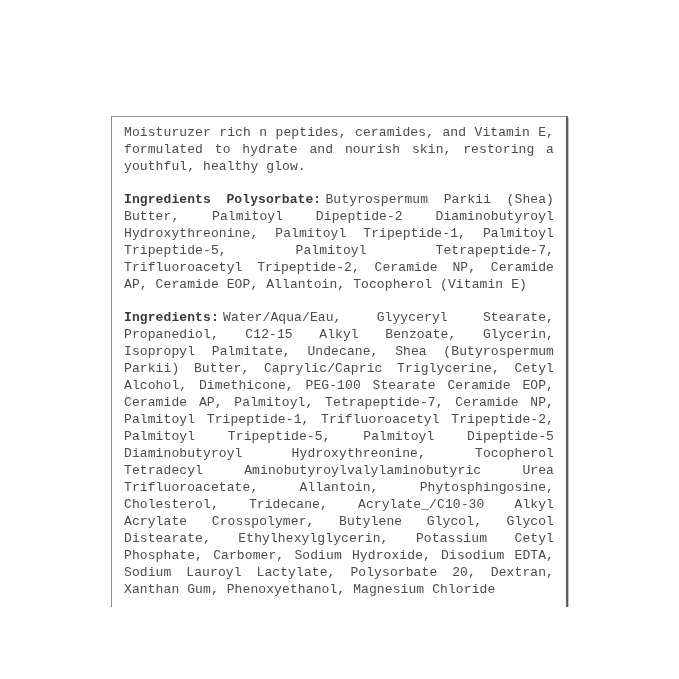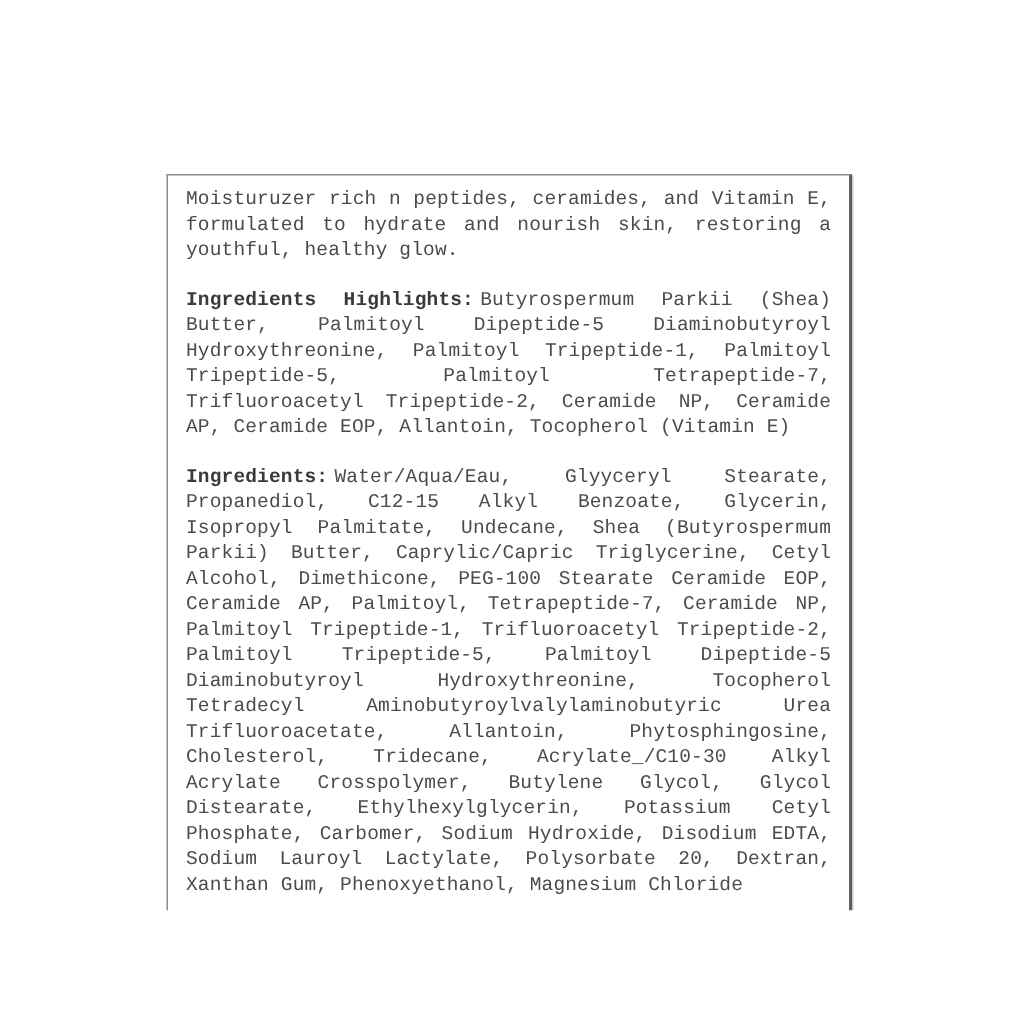--- a/index.html
+++ b/index.html
@@ -50,21 +50,21 @@
 
 <div class="canvas">
   <div class="label-panel">
 
     <p>
       <span>Moisturuzer rich n peptides, ceramides, and Vitamin E, formulated to hydrate and nourish skin, restoring a youthful, healthy glow.</span>
     </p>
 
 
     <p>
-      <span class="para-label">Ingredients Highlights:</span><span>Butyrospermum Parkii (Shea) Butter, Palmitoyl Dipeptide-5 Diaminobutyroyl Hydroxythreonine, Palmitoyl Tripeptide-1, Palmitoyl Tripeptide-5, Palmitoyl Tetrapeptide-7, Trifluoroacetyl Tripeptide-2, Ceramide NP, Ceramide AP, Ceramide EOP, Allantoin, Tocopherol (Vitamin E)</span>
+      <span class="para-label">Ingredients Polysorbate:</span><span>Butyrospermum Parkii (Shea) Butter, Palmitoyl Dipeptide-2 Diaminobutyroyl Hydroxythreonine, Palmitoyl Tripeptide-1, Palmitoyl Tripeptide-5, Palmitoyl Tetrapeptide-7, Trifluoroacetyl Tripeptide-2, Ceramide NP, Ceramide AP, Ceramide EOP, Allantoin, Tocopherol (Vitamin E)</span>
     </p>
 
     <p>
       <span class="para-label">Ingredients:</span><span>Water/Aqua/Eau, Glyyceryl Stearate, Propanediol, C12-15 Alkyl Benzoate, Glycerin, Isopropyl Palmitate, Undecane, Shea (Butyrospermum Parkii) Butter, Caprylic/Capric Triglycerine, Cetyl Alcohol, Dimethicone, PEG-100 Stearate Ceramide EOP, Ceramide AP, Palmitoyl, Tetrapeptide-7, Ceramide NP, Palmitoyl Tripeptide-1, Trifluoroacetyl Tripeptide-2, Palmitoyl Tripeptide-5, Palmitoyl Dipeptide-5 Diaminobutyroyl Hydroxythreonine, Tocopherol Tetradecyl Aminobutyroylvalylaminobutyric Urea Trifluoroacetate, Allantoin, Phytosphingosine, Cholesterol, Tridecane, Acrylate_/C10-30 Alkyl Acrylate Crosspolymer, Butylene Glycol, Glycol Distearate, Ethylhexylglycerin, Potassium Cetyl Phosphate, Carbomer, Sodium Hydroxide, Disodium EDTA, Sodium Lauroyl Lactylate, Polysorbate 20, Dextran, Xanthan Gum, Phenoxyethanol, Magnesium Chloride</span>
     </p>
 
   </div>
 </div>
 
 </body></html>

